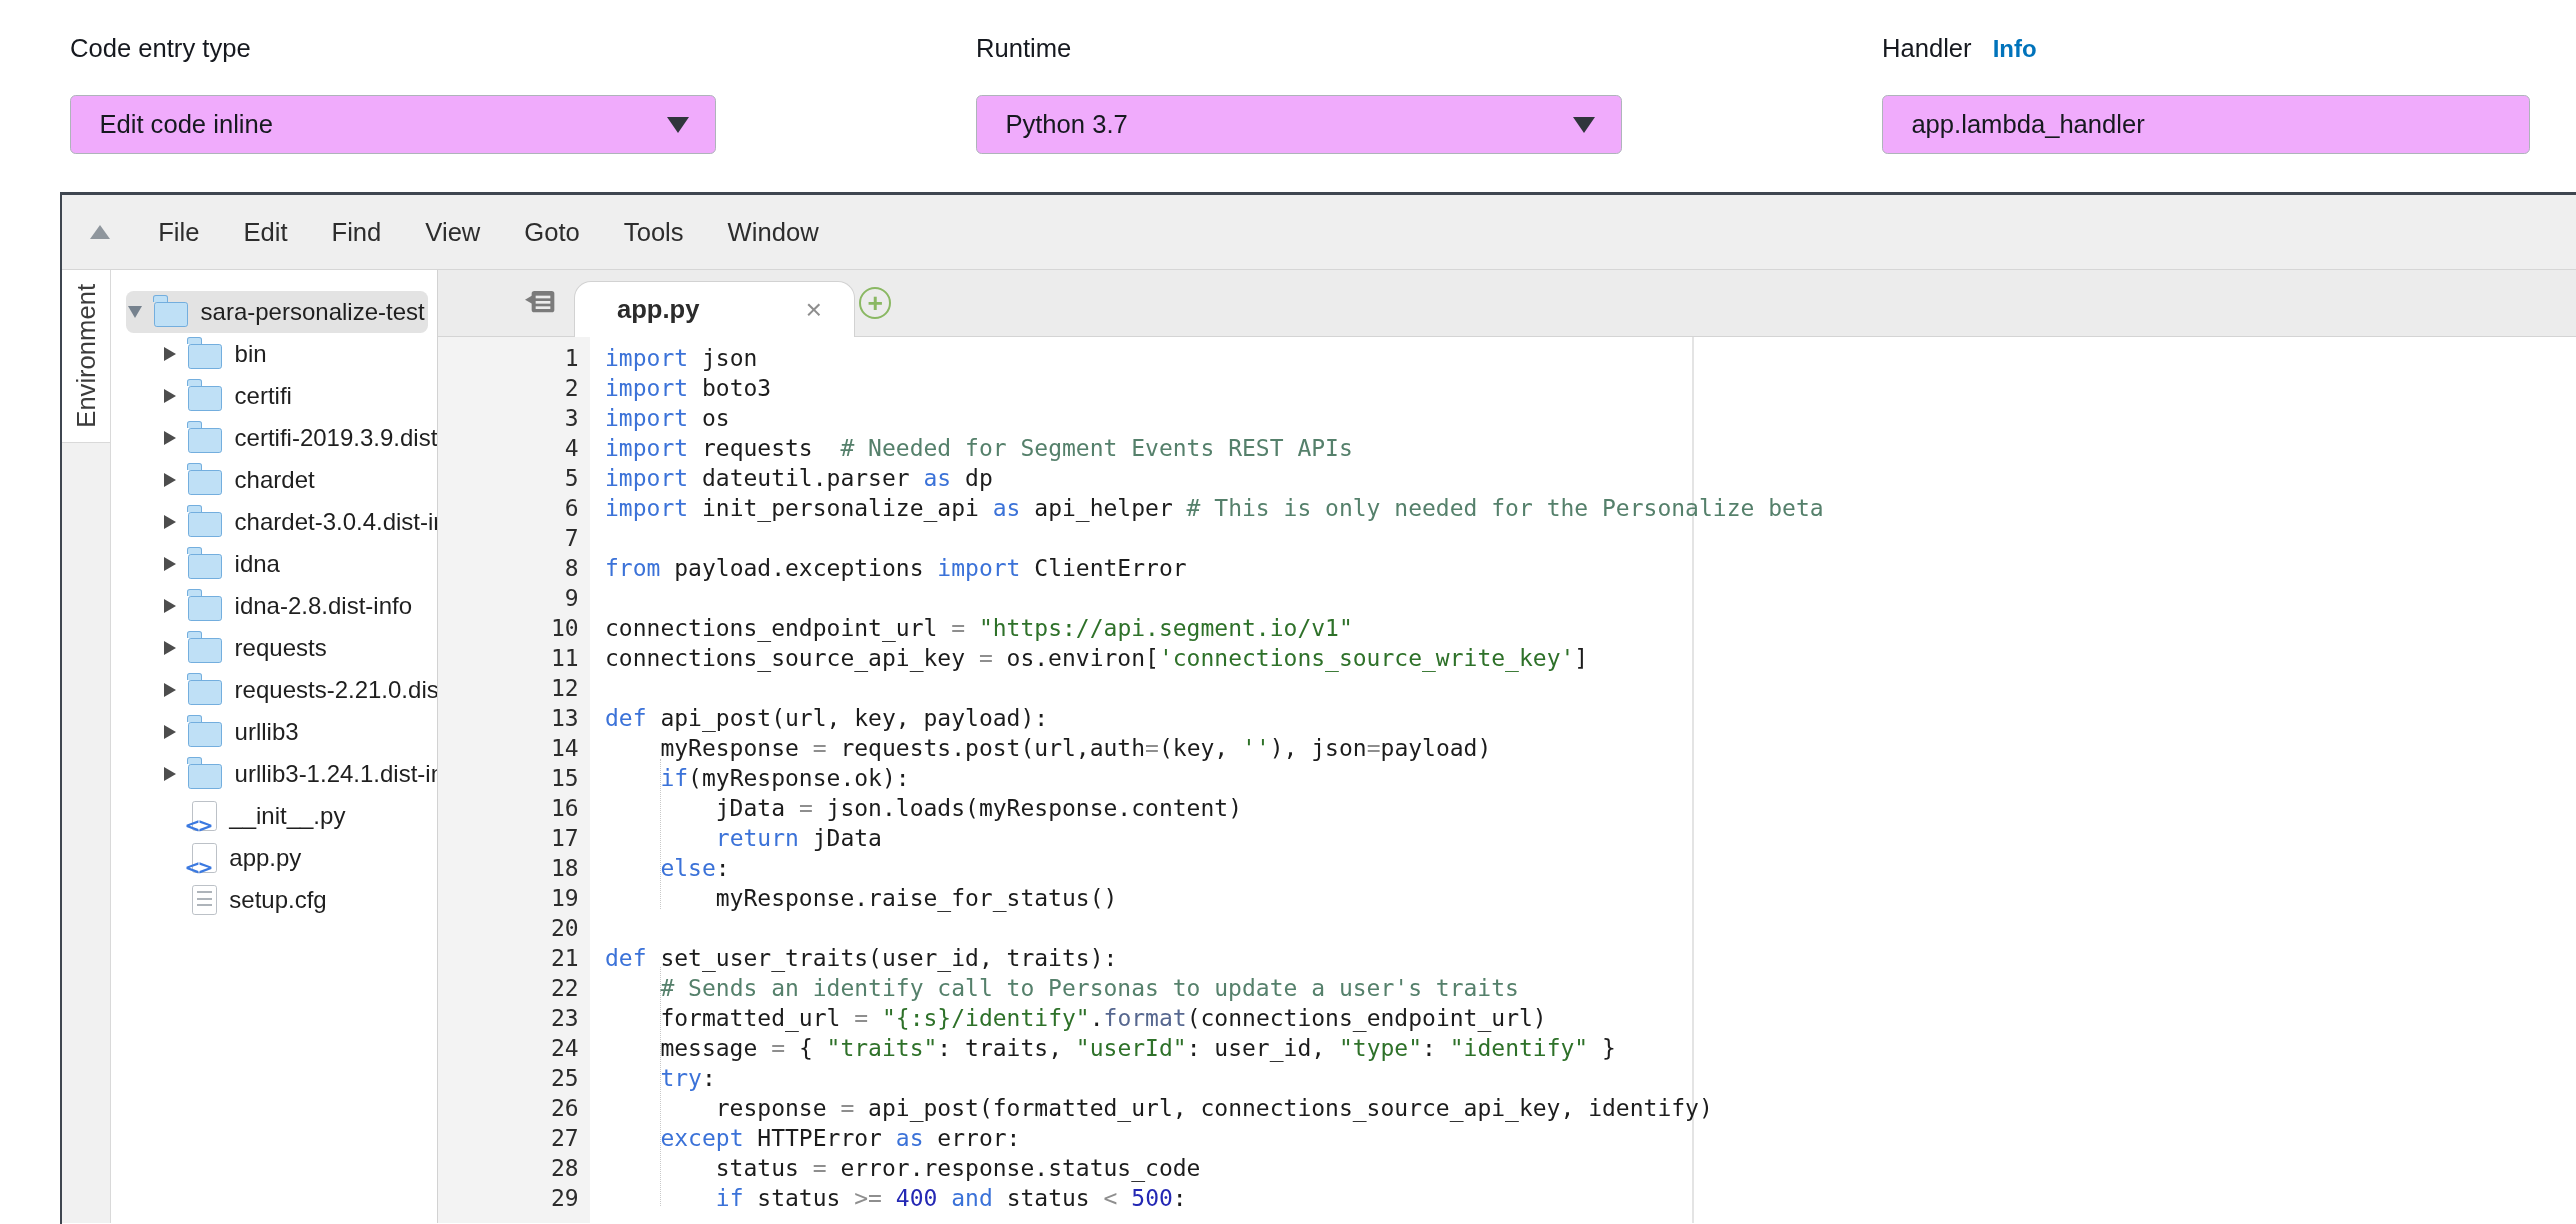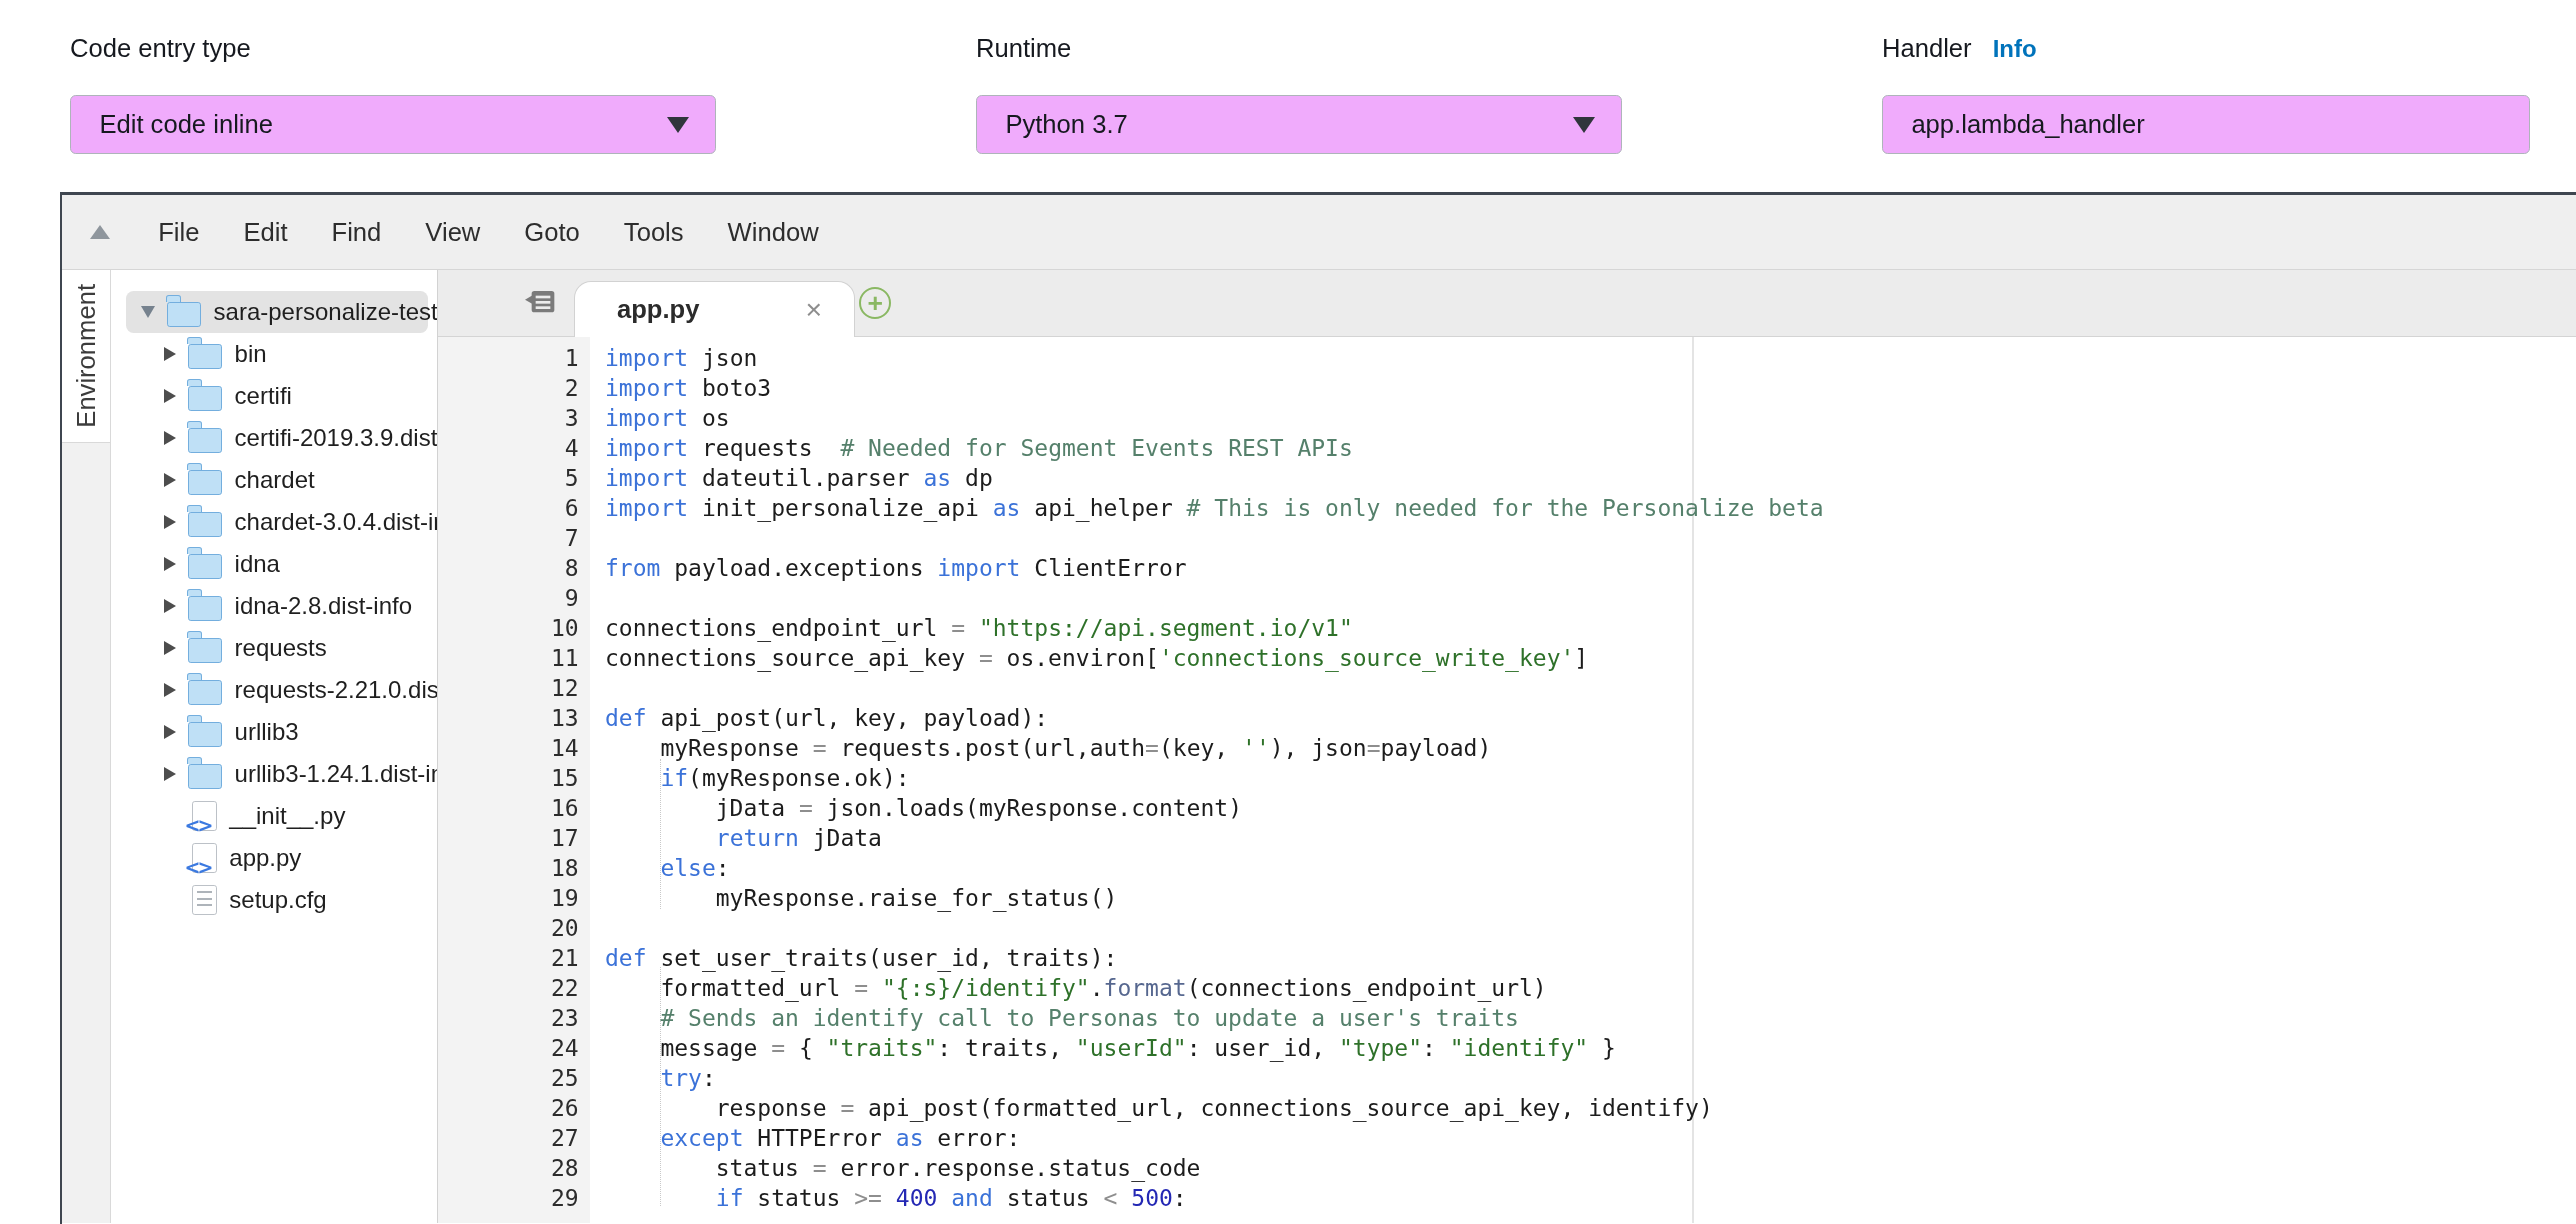--- a/index.html
+++ b/index.html
@@ -34,21 +34,21 @@
 
   
   .env-strip{width:48px;position:relative;background:#f1f1f1;border-right:0.9px solid #d9d9d9;flex:0 0 48px;}
   .env-tab{position:absolute;top:0;left:0;width:100%;height:172px;background:#fff;
            border-bottom:0.9px solid #d9d9d9;display:flex;align-items:center;justify-content:center;cursor:pointer;}
   .env-label{writing-mode:vertical-rl;transform:rotate(180deg);font-size:25.6px;color:#3c3c3c;white-space:nowrap;}
 
   
   .tree{width:327px;flex:0 0 327px;background:#fff;border-right:0.9px solid #d2d2d2;
         padding-top:21px;box-sizing:border-box;font-size:24px;color:#1f1f1f;overflow:hidden;}
-  .tree-row{display:flex;align-items:center;height:42px;margin:0 9.5px 0 15px;padding-left:15px;gap:12.3px;cursor:pointer;}
+  .tree-row{display:flex;align-items:center;height:42px;margin:0 9.5px 0 15px;padding-left:2px;gap:12.3px;cursor:pointer;}
   .tree-row.lvl1{padding-left:38px;}
   .tree-row.file{padding-left:66px;}
   .tree-row.selected{background:#e3e3e3;border-radius:7.6px;}
   .tri-right{width:0;height:0;border-left:12.3px solid #4d4d4d;border-top:7.6px solid transparent;border-bottom:7.6px solid transparent;flex:0 0 auto;}
   .tri-down{width:0;height:0;border-top:12.3px solid #76828e;border-left:7.6px solid transparent;border-right:7.6px solid transparent;flex:0 0 auto;}
   .folder-icon{position:relative;width:32px;height:23px;background:#bfe0f6;border:1.9px solid #73aede;
                border-radius:2.8px;flex:0 0 auto;margin-top:4.7px;}
   .folder-icon::before{content:"";position:absolute;top:-7.6px;left:-1.9px;width:12.3px;height:5.7px;
                background:#bfe0f6;border:1.9px solid #73aede;border-bottom:none;border-radius:2.8px 2.8px 0 0;}
   .doc-icon{position:relative;width:23px;height:28.4px;background:#fff;border:1.9px solid #bcc1c7;
@@ -295,22 +295,22 @@
               <div class="code-line"></div>
               <div class="code-line"><span class="tok-kw">def</span><span class="tok-pl"> api_post(url, key, payload):</span></div>
               <div class="code-line"><span class="tok-pl">    myResponse </span><span class="tok-op">=</span><span class="tok-pl"> requests.post(url,auth</span><span class="tok-op">=</span><span class="tok-pl">(key, </span><span class="tok-str">''</span><span class="tok-pl">), json</span><span class="tok-op">=</span><span class="tok-pl">payload)</span></div>
               <div class="code-line"><span class="tok-pl">    </span><span class="tok-kw">if</span><span class="tok-pl">(myResponse.ok):</span></div>
               <div class="code-line"><span class="tok-pl">        jData </span><span class="tok-op">=</span><span class="tok-pl"> json.loads(myResponse.content)</span></div>
               <div class="code-line"><span class="tok-pl">        </span><span class="tok-kw">return</span><span class="tok-pl"> jData</span></div>
               <div class="code-line"><span class="tok-pl">    </span><span class="tok-kw">else</span><span class="tok-pl">:</span></div>
               <div class="code-line"><span class="tok-pl">        myResponse.raise_for_status()</span></div>
               <div class="code-line"></div>
               <div class="code-line"><span class="tok-kw">def</span><span class="tok-pl"> set_user_traits(user_id, traits):</span></div>
+              <div class="code-line"><span class="tok-pl">    </span><span class="tok-com"># Sends an identify call to Personas to update a user's traits</span></div>
               <div class="code-line"><span class="tok-pl">    formatted_url </span><span class="tok-op">=</span><span class="tok-pl"> </span><span class="tok-str">"{:s}/identify"</span><span class="tok-pl">.</span><span class="tok-fn">format</span><span class="tok-pl">(connections_endpoint_url)</span></div>
-              <div class="code-line"><span class="tok-pl">    </span><span class="tok-com"># Sends an identify call to Personas to update a user's traits</span></div>
               <div class="code-line"><span class="tok-pl">    message </span><span class="tok-op">=</span><span class="tok-pl"> { </span><span class="tok-str">"traits"</span><span class="tok-pl">: traits, </span><span class="tok-str">"userId"</span><span class="tok-pl">: user_id, </span><span class="tok-str">"type"</span><span class="tok-pl">: </span><span class="tok-str">"identify"</span><span class="tok-pl"> }</span></div>
               <div class="code-line"><span class="tok-pl">    </span><span class="tok-kw">try</span><span class="tok-pl">:</span></div>
               <div class="code-line"><span class="tok-pl">        response </span><span class="tok-op">=</span><span class="tok-pl"> api_post(formatted_url, connections_source_api_key, identify)</span></div>
               <div class="code-line"><span class="tok-pl">    </span><span class="tok-kw">except</span><span class="tok-pl"> HTTPError </span><span class="tok-kw">as</span><span class="tok-pl"> error:</span></div>
               <div class="code-line"><span class="tok-pl">        status </span><span class="tok-op">=</span><span class="tok-pl"> error.response.status_code</span></div>
               <div class="code-line"><span class="tok-pl">        </span><span class="tok-kw">if</span><span class="tok-pl"> status </span><span class="tok-op">&gt;=</span><span class="tok-pl"> </span><span class="tok-num">400</span><span class="tok-pl"> </span><span class="tok-kw">and</span><span class="tok-pl"> status </span><span class="tok-op">&lt;</span><span class="tok-pl"> </span><span class="tok-num">500</span><span class="tok-pl">:</span></div>
             </div>
         </div>
       </div>
 

